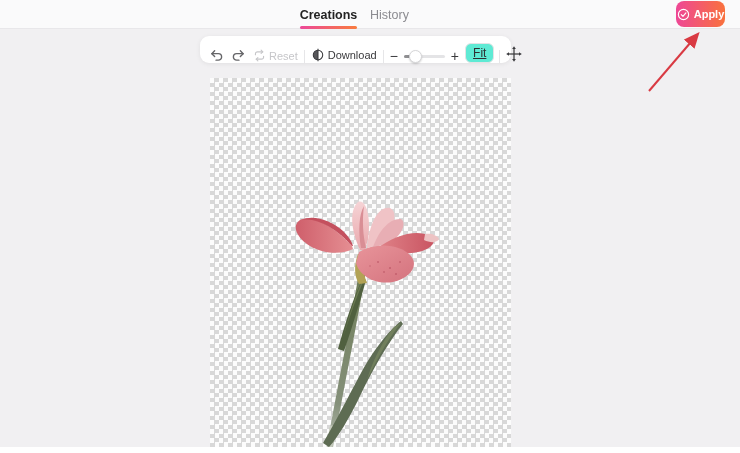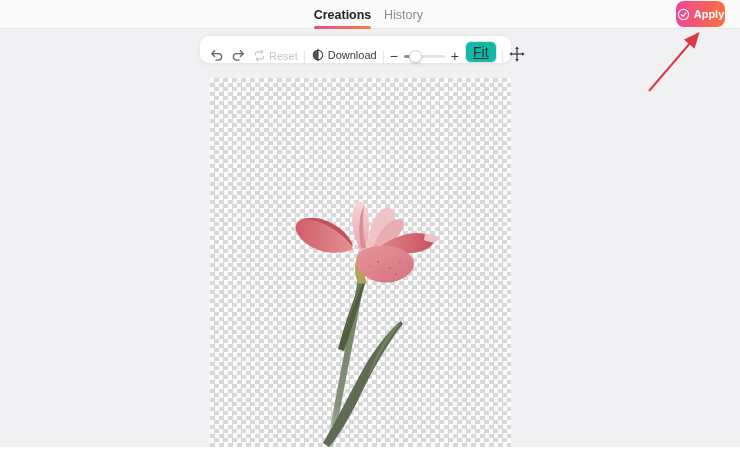--- a/index.html
+++ b/index.html
@@ -3,21 +3,21 @@
 <meta charset="utf-8">
 <style>
   * { margin:0; padding:0; box-sizing:border-box; }
   html,body { width:740px; height:453px; overflow:hidden; }
   body { font-family:"Liberation Sans", sans-serif; background:#f1f0f2; position:relative; }
 
   
   .topbar { position:absolute; left:0; top:0; width:740px; height:29px;
             background:#fafafb; border-bottom:1px solid #e8e7ea; z-index:5; }
   .tab { position:absolute; top:0; height:29px; display:flex; align-items:center;
-         font-size:12.5px; color:#8b8b90; cursor:pointer;margin-left:14px; }
+         font-size:12.5px; color:#8b8b90; cursor:pointer; }
   .tab-creations { left:300px; width:57px; justify-content:center;
                    color:#232323; font-weight:bold; }
   .tab-history { left:370px; width:36px; }
   .tab-underline { position:absolute; left:0; right:0; bottom:0; height:3px; border-radius:3px;
                    background:linear-gradient(90deg,#ec4899,#f97c3e); }
 
   .btn { display:flex; align-items:center; justify-content:center; gap:4px;
          border:none; cursor:pointer; font-family:inherit; }
   .btn-download { position:absolute; left:608px; top:2px; width:65px; height:24px;
                   border-radius:7px; background:linear-gradient(90deg,#fce6ee,#fdece2);
@@ -39,22 +39,22 @@
   .tool-btn.disabled .tool-label { color:#c6c6c9; font-weight:400; }
   .divider { width:1px; height:13px; background:#e6e6e8; flex:0 0 1px; }
   .zoom-sign { font-size:14px; color:#3a3a3d; background:none; border:none; cursor:pointer;
                line-height:1; padding:0 1px; font-family:inherit; }
   .slider { position:relative; width:41px; height:13px; cursor:pointer; flex:0 0 41px; }
   .slider-track { position:absolute; left:0; right:0; top:5px; height:3px; border-radius:2px; background:#e4e4e6; }
   .slider-fill  { position:absolute; left:0; width:28%; top:5px; height:3px; border-radius:2px; background:#8f8f92; }
   .slider-thumb { position:absolute; top:0; left:calc(28% - 6px); width:13px; height:13px;
                   border-radius:50%; background:#ffffff; border:1px solid #d6d6d8;
                   box-shadow:0 1px 2px rgba(0,0,0,.18); }
-  .btn-fit { background:#14b8a6; border:1px solid #e3e3e5; border-radius:6px;
-             font-size:14px; font-weight:500; color:#2f2f32; padding:2px 7px;
+  .btn-fit { background:#5eead4; border:1px solid #e3e3e5; border-radius:6px;
+             font-size:12px; font-weight:500; color:#2f2f32; padding:2px 7px;
              cursor:pointer; font-family:inherit;text-decoration:underline; }
 
   
   .canvas { position:absolute; left:210px; top:49px; width:301px; height:369px;
             background-color:#fcfcfc;
             background-image:conic-gradient(#d8d8d8 0 25%, #fcfcfc 0 50%, #d8d8d8 0 75%, #fcfcfc 0);
             background-size:9px 9px; }
   .canvas svg { position:absolute; inset:0; }
 
   .bottom-strip { position:absolute; left:0; top:447px; width:740px; height:6px; background:#ffffff; }

